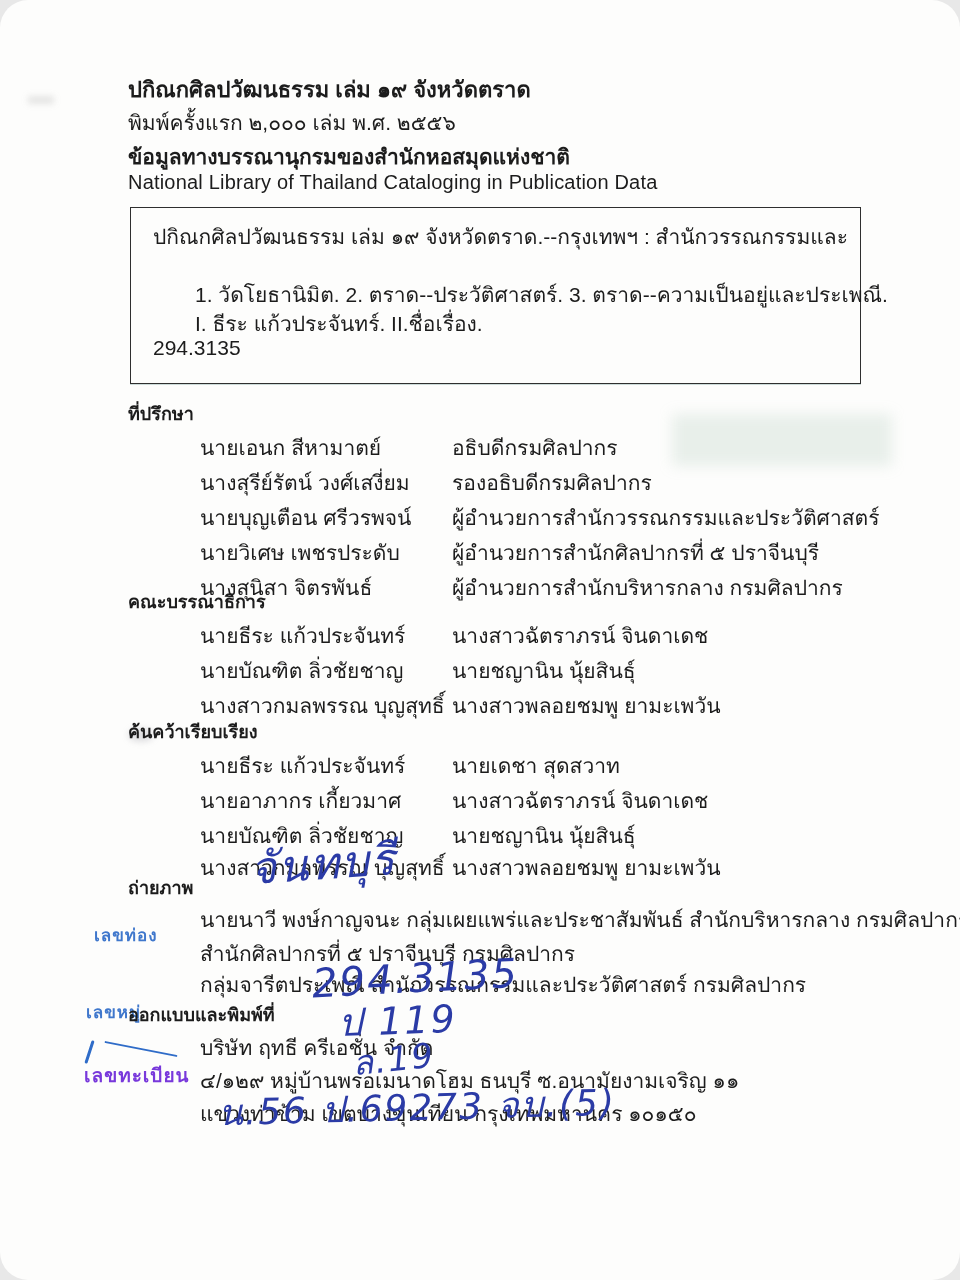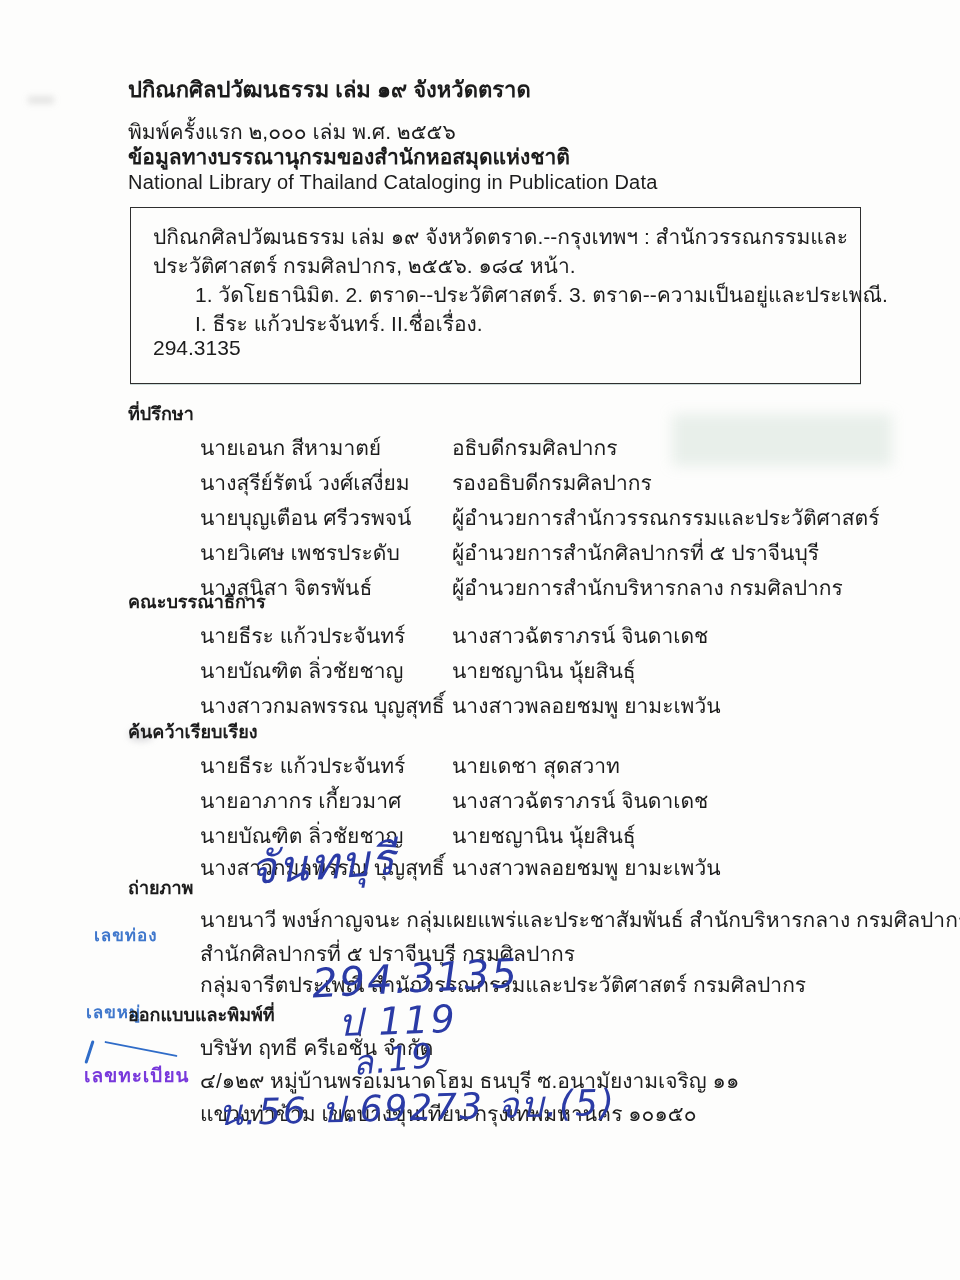--- a/index.html
+++ b/index.html
@@ -4,20 +4,21 @@
 <style>
   html,body{margin:0;padding:0;background:#e8e8e8;}
   .page{
     position:relative;
     width:960px;height:1280px;
     margin:0 auto;
     background:#fdfdfc;
     overflow:hidden;
     font-family:"Liberation Sans","DejaVu Sans",sans-serif;
     color:#1c1c1c;
+    border-radius:28px;
   }
   .abs{position:absolute;white-space:nowrap;}
   .t-bold{font-weight:bold;font-size:22px;}
   .t-body{font-size:21px;}
   .t-en{font-size:20px;letter-spacing:.2px;}
   
   .cip-box{
     position:absolute;left:130px;top:207px;width:731px;height:177px;
     border:1px solid #2f2f2f;box-sizing:border-box;
     box-shadow:0 1px 0 rgba(60,120,110,.25);
@@ -65,27 +66,26 @@
     background:rgba(120,120,130,.22);
     filter:blur(3px);border-radius:50%;
   }
 </style>
 </head>
 <body>
 
 <div class="page">
 
   <div class="abs t-bold" style="left:128px;top:72px;">ปกิณกศิลปวัฒนธรรม เล่ม ๑๙ จังหวัดตราด</div>
-  <div class="abs t-body" style="left:128px;top:106px;margin-top:9px;">พิมพ์ครั้งแรก ๒,๐๐๐ เล่ม พ.ศ. ๒๕๕๖</div>
+  <div class="abs t-body" style="left:128px;top:106px;">พิมพ์ครั้งแรก ๒,๐๐๐ เล่ม พ.ศ. ๒๕๕๖</div>
   <div class="abs t-en" style="left:128px;top:171px;">National Library of Thailand Cataloging in Publication Data</div>
   <div class="abs t-bold" style="left:128px;top:140px;font-size:21px;">ข้อมูลทางบรรณานุกรมของสำนักหอสมุดแห่งชาติ</div>
 
   <div class="cip-box">
     <div class="cip-line" style="top:12px;">ปกิณกศิลปวัฒนธรรม เล่ม ๑๙ จังหวัดตราด.--กรุงเทพฯ : สำนักวรรณกรรมและ</div>
-    <div class="cip-line" style="top:41px;">ประวัติศาสตร์ กรมศิลปากร, ๒๕๕๖. ๑๘๔ หน้า.</div>
     <div class="cip-line cip-indent" style="top:70px;">1. วัดโยธานิมิต.  2. ตราด--ประวัติศาสตร์.  3. ตราด--ความเป็นอยู่และประเพณี.</div>
     <div class="cip-line cip-indent" style="top:99px;">I. ธีระ แก้วประจันทร์.  II.ชื่อเรื่อง.</div>
     <div class="cip-line" style="top:128px;">294.3135</div>
   </div>
 
   <div class="section-head" style="top:399px;">ที่ปรึกษา</div>
   <div>
     <span class="row-name" style="top:431px;">นายเอนก สีหามาตย์</span>
     <span class="row-role" style="top:431px;">อธิบดีกรมศิลปากร</span>
     <span class="row-name" style="top:466px;">นางสุรีย์รัตน์ วงศ์เสงี่ยม</span>

